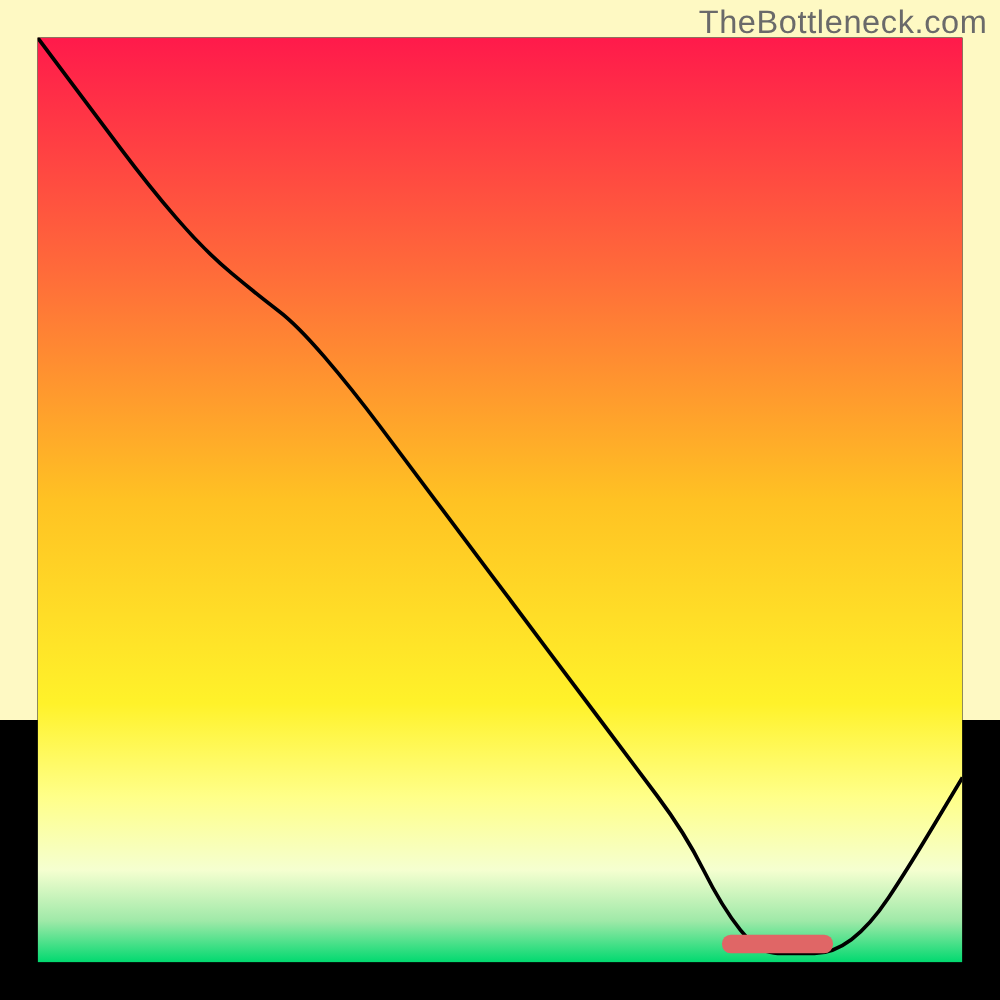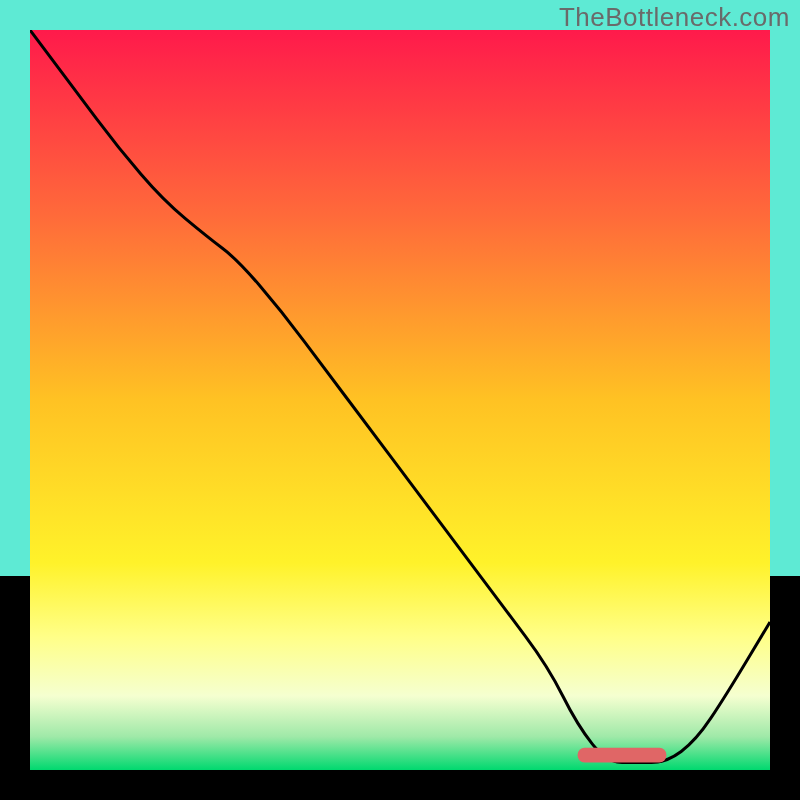--- a/index.html
+++ b/index.html
@@ -8,21 +8,21 @@
     width: 800px;
     height: 800px;
     background: #000;
     font-family: Arial, Helvetica, sans-serif;
     overflow: hidden;
   }
   .outer {
     position: relative;
     width: 800px;
     height: 576px;
-    background: #5eead4;
+    background: #fef9c3;
     text-align: center;
   }
   .watermark {
     position: absolute;
     top: 2px;
     right: 10px;
     color: #6a6a6a;
     font-size: 26px;
     font-weight: 500;
     letter-spacing: 0.5px;

